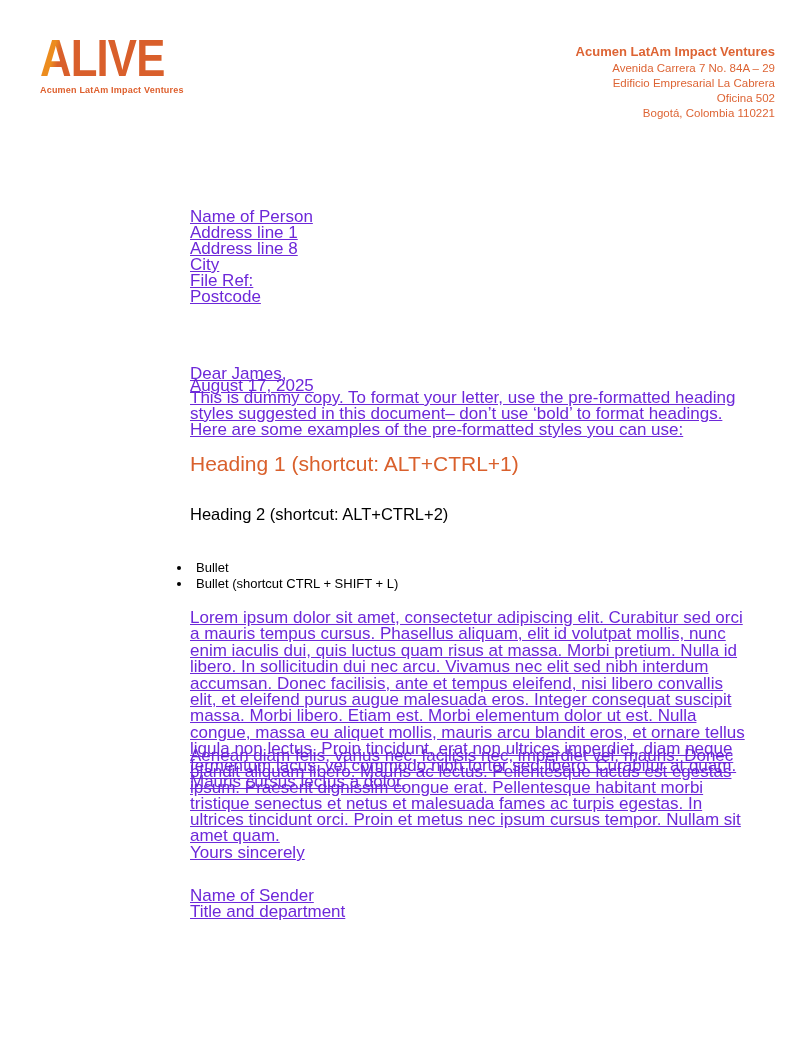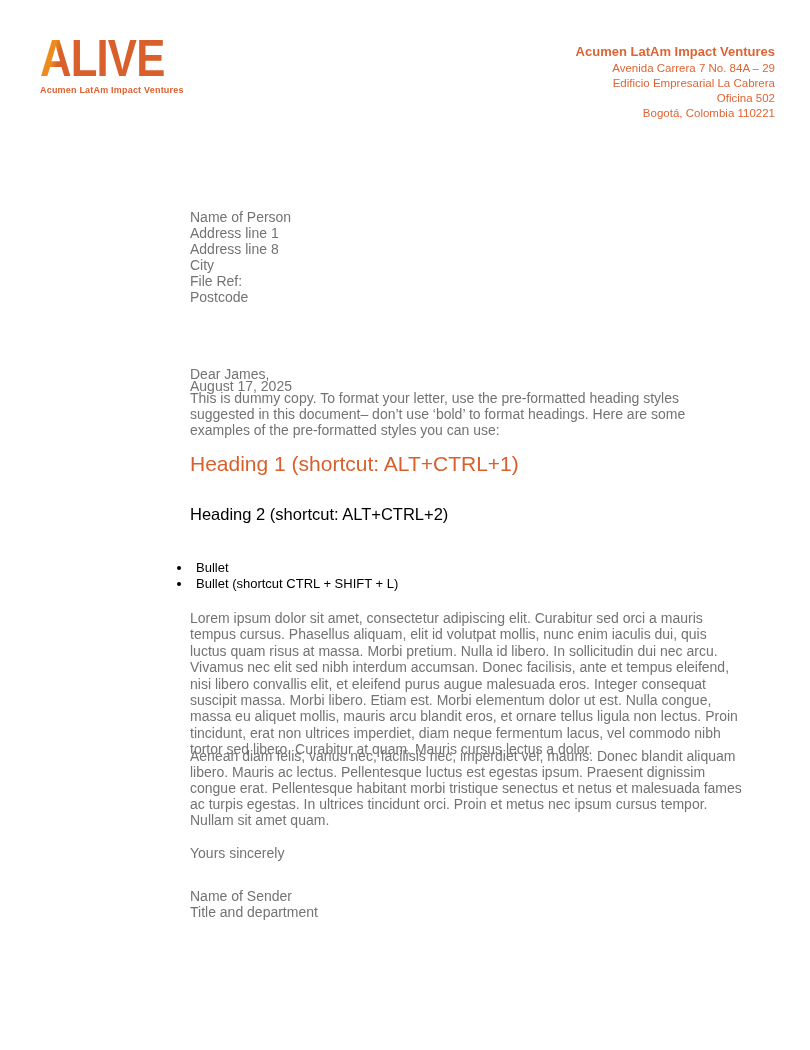--- a/index.html
+++ b/index.html
@@ -48,21 +48,21 @@
     top: 44px;
     text-align: right;
     color: #dd6434;
     line-height: 15px;
   }
   .sender-company { font-size: 13px; font-weight: 700; margin-bottom: 2px; }
   .sender-line { font-size: 11.5px; font-weight: 400; }
 
   
   .col { position: absolute; left: 190px; width: 556px; }
-  .body-text { font-size: 14px; line-height: 16px; color: #737373; }
+  .body-text { font-size: 17px; line-height: 16px; color: #6d28d9; text-decoration: underline; }
 
   .recipient-block { top: 209px; }
   .date-line { top: 336px; margin-top: 42px; }
   .salutation { top: 366px; }
   .intro-para { top: 390px; }
 
   .h1-line { top: 450px; font-size: 21px; line-height: 27px; font-weight: 400; color: #d9602c; }
   .h2-line { top: 504px; font-size: 16.5px; line-height: 21px; font-weight: 400; color: #000000; }
   .h3-line { top: 537px; font-size: 13px; line-height: 16px; font-weight: 400; color: #000000; }
 

